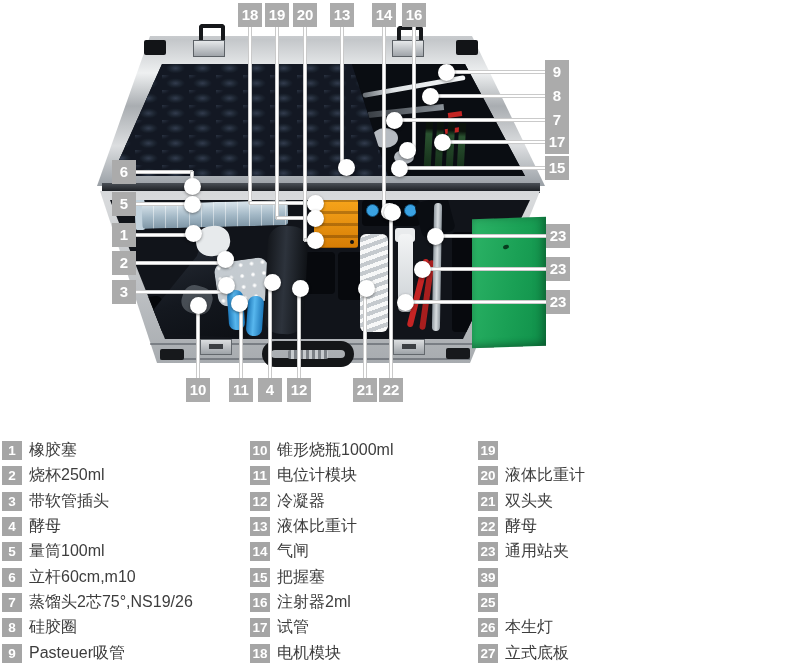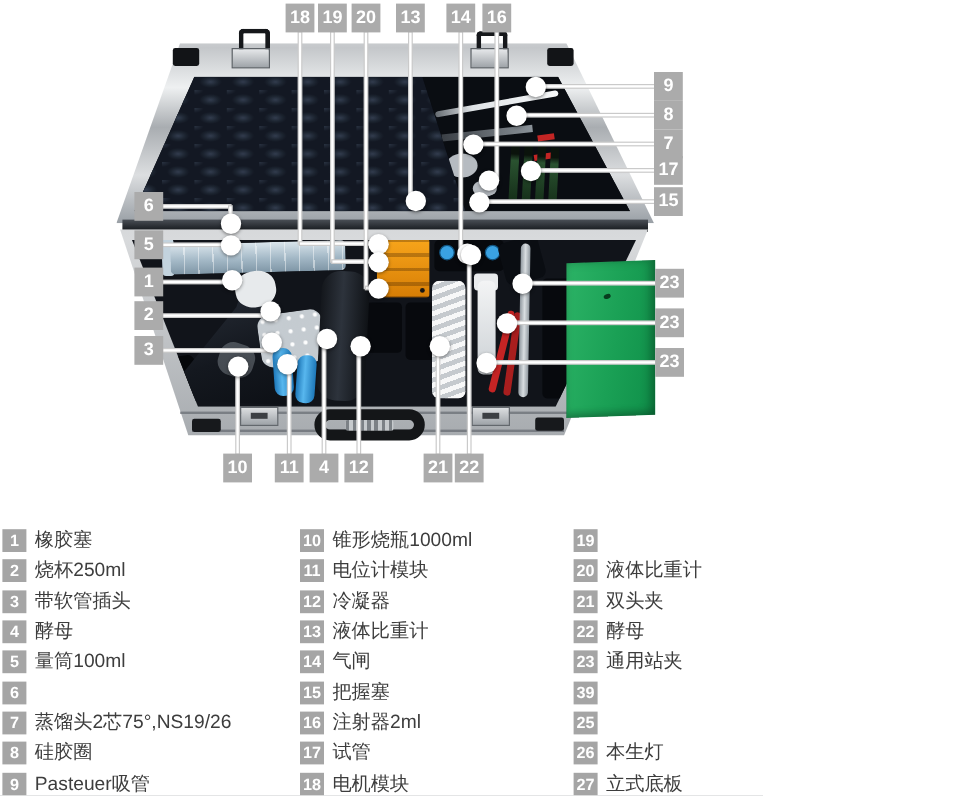--- a/index.html
+++ b/index.html
@@ -301,20 +301,21 @@
         <div class="lrow">
           <span class="lnum">4</span>
           <span class="llab">酵母</span>
         </div>
         <div class="lrow">
           <span class="lnum">5</span>
           <span class="llab">量筒100ml</span>
         </div>
         <div class="lrow">
           <span class="lnum">6</span>
+          <span class="llab">立杆60cm,m10</span>
         </div>
         <div class="lrow">
           <span class="lnum">7</span>
           <span class="llab">蒸馏头2芯75°,NS19/26</span>
         </div>
         <div class="lrow">
           <span class="lnum">8</span>
           <span class="llab">硅胶圈</span>
         </div>
         <div class="lrow">

